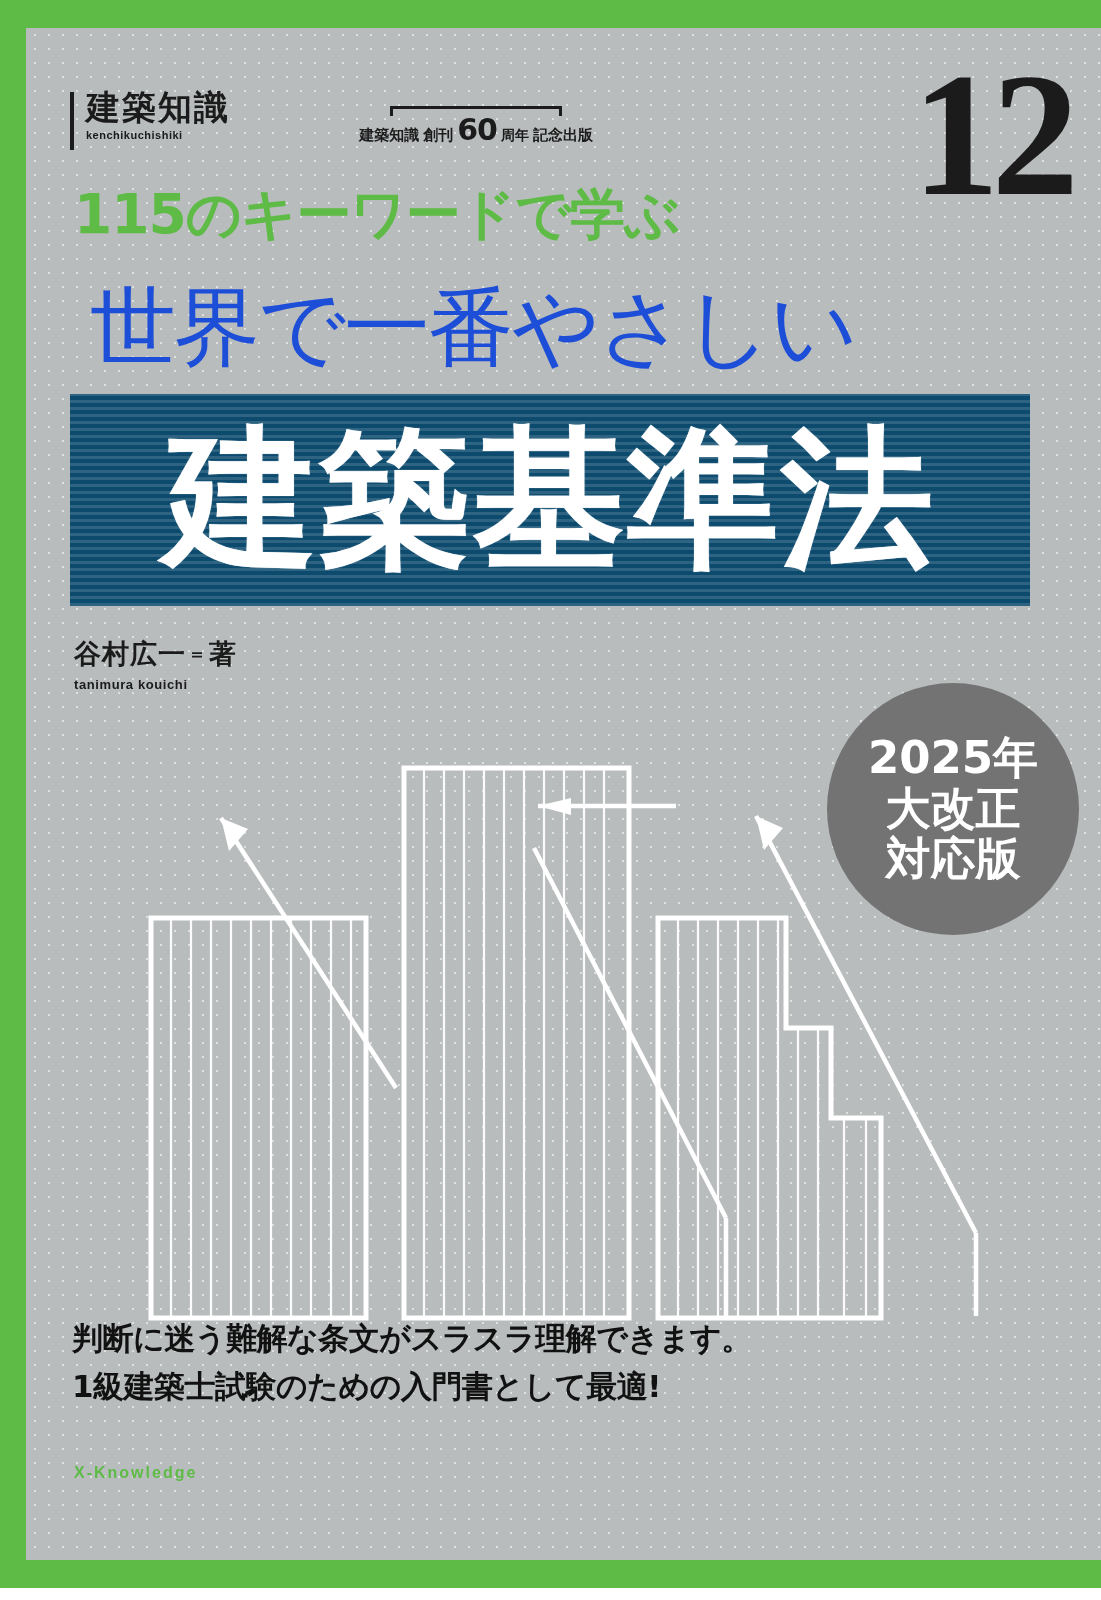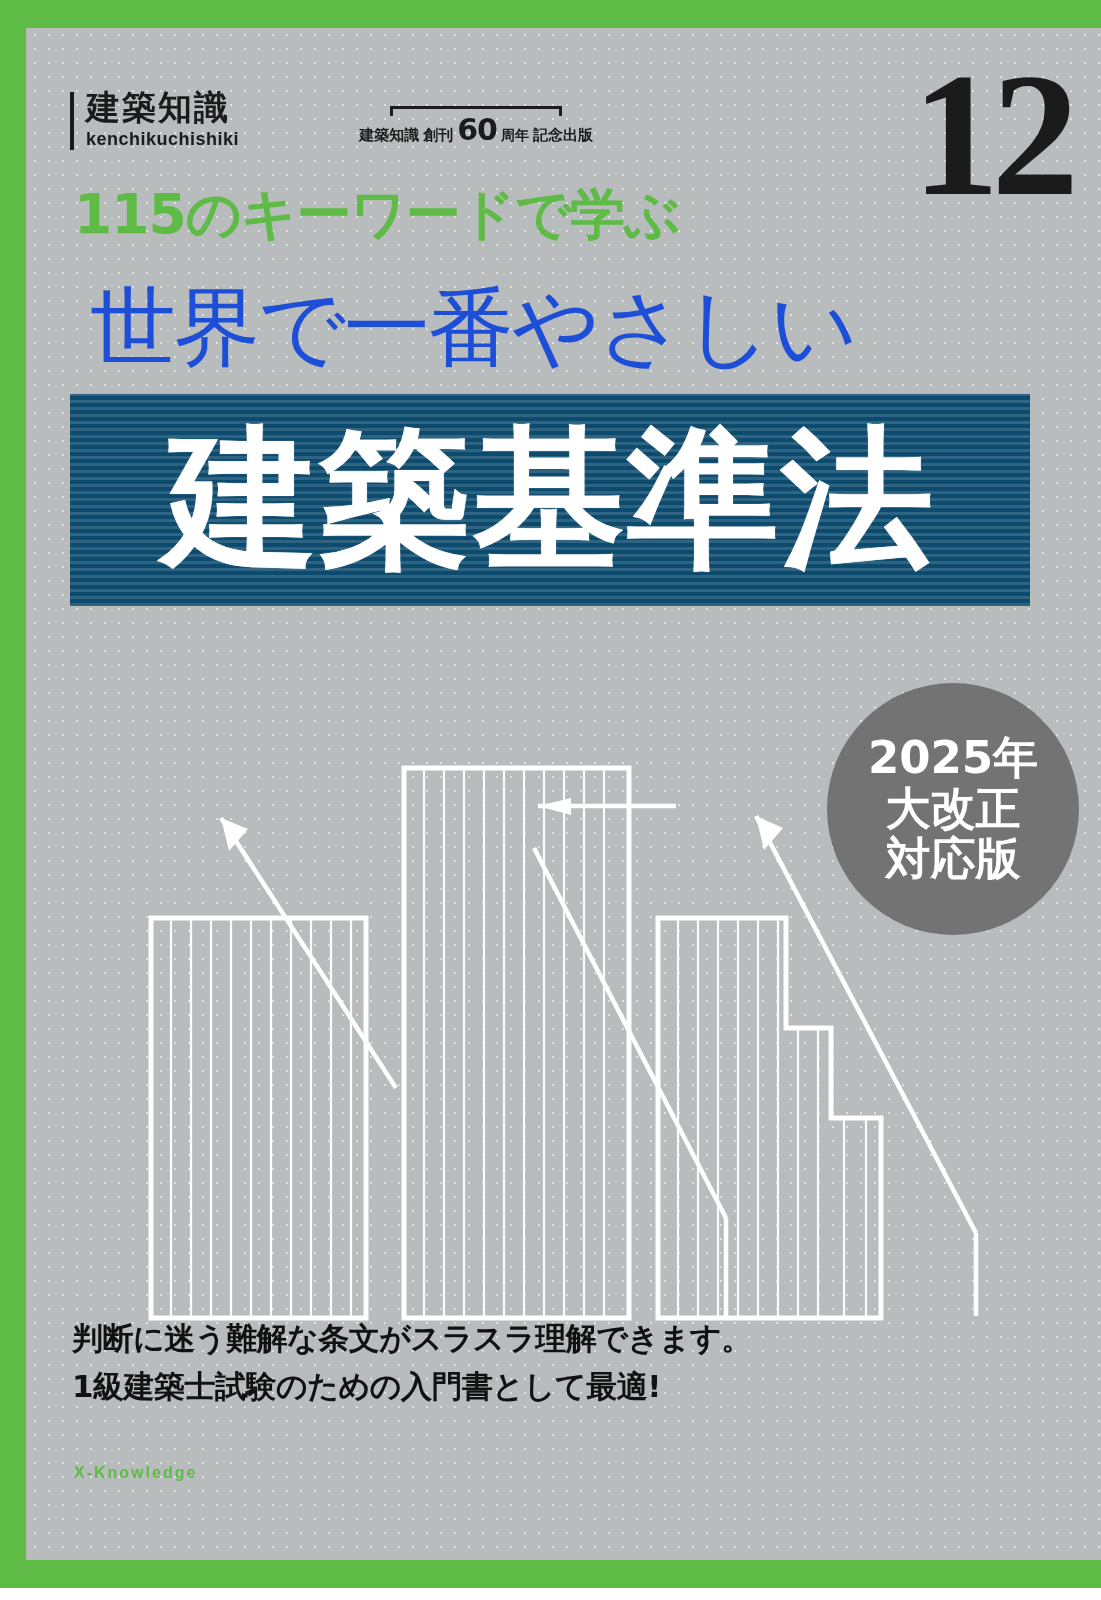--- a/index.html
+++ b/index.html
@@ -78,21 +78,21 @@
   .brand-jp {
     font-family: "DejaVu Sans", sans-serif;
     font-size: 34px;
     font-weight: bold;
     letter-spacing: 2px;
     color: #1b1b1b;
     line-height: 1.05;
   }
   .brand-ro {
     font-family: "Liberation Sans", sans-serif;
-    font-size: 18px;
+    font-size: 11px;
     font-weight: bold;
     letter-spacing: 0.5px;
     color: #1b1b1b;
     margin-top: 3px;
   }
 
   
   .anniv {
     position: absolute;
     left: 330px;
@@ -315,20 +315,26 @@
     <div class="vol-num">12</div>
 
     <div class="kw-line">115のキーワードで学ぶ</div>
 
     <div class="main-title">世界で一番やさしい</div>
 
     <div class="banner">
       <div class="banner-text">建築基準法</div>
     </div>
 
+    <div class="author">
+      <div class="author-jp">
+        <span>谷村広一</span><span class="eq">＝</span><span>著</span>
+      </div>
+      <div class="author-ro">tanimura kouichi</div>
+    </div>
 
     <svg class="illus" viewBox="0 0 1075 640" preserveAspectRatio="none">
       <g fill="none" stroke="#ffffff" stroke-width="5">
 
         <rect x="125" y="230" width="215" height="400"></rect>
 
         <rect x="378" y="80" width="225" height="550"></rect>
 
         <path d="M632 230 L760 230 L760 340 L805 340 L805 430 L855 430 L855 630 L632 630 Z"></path>
       </g>

